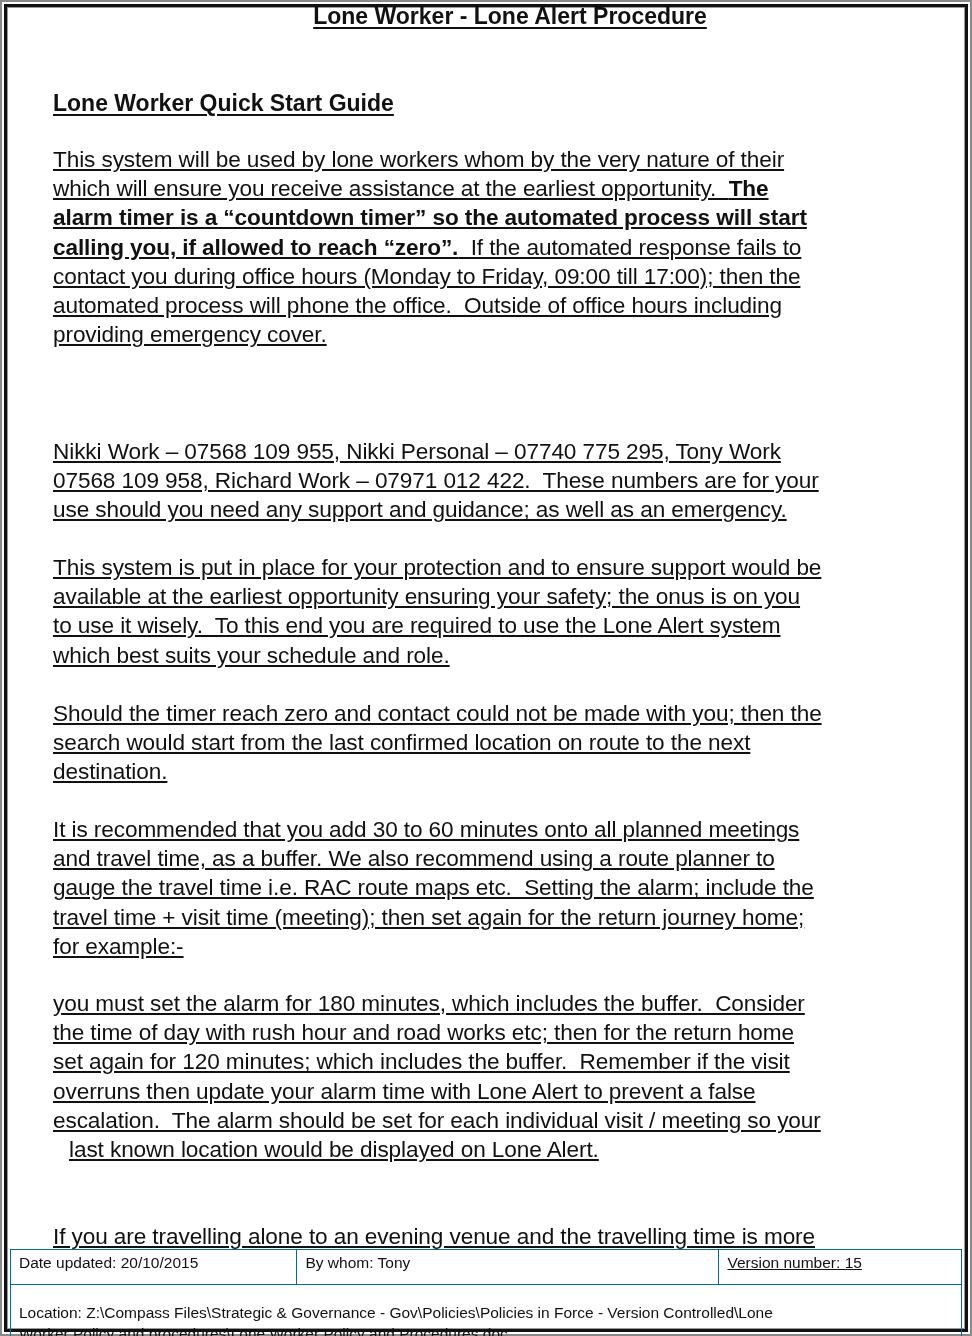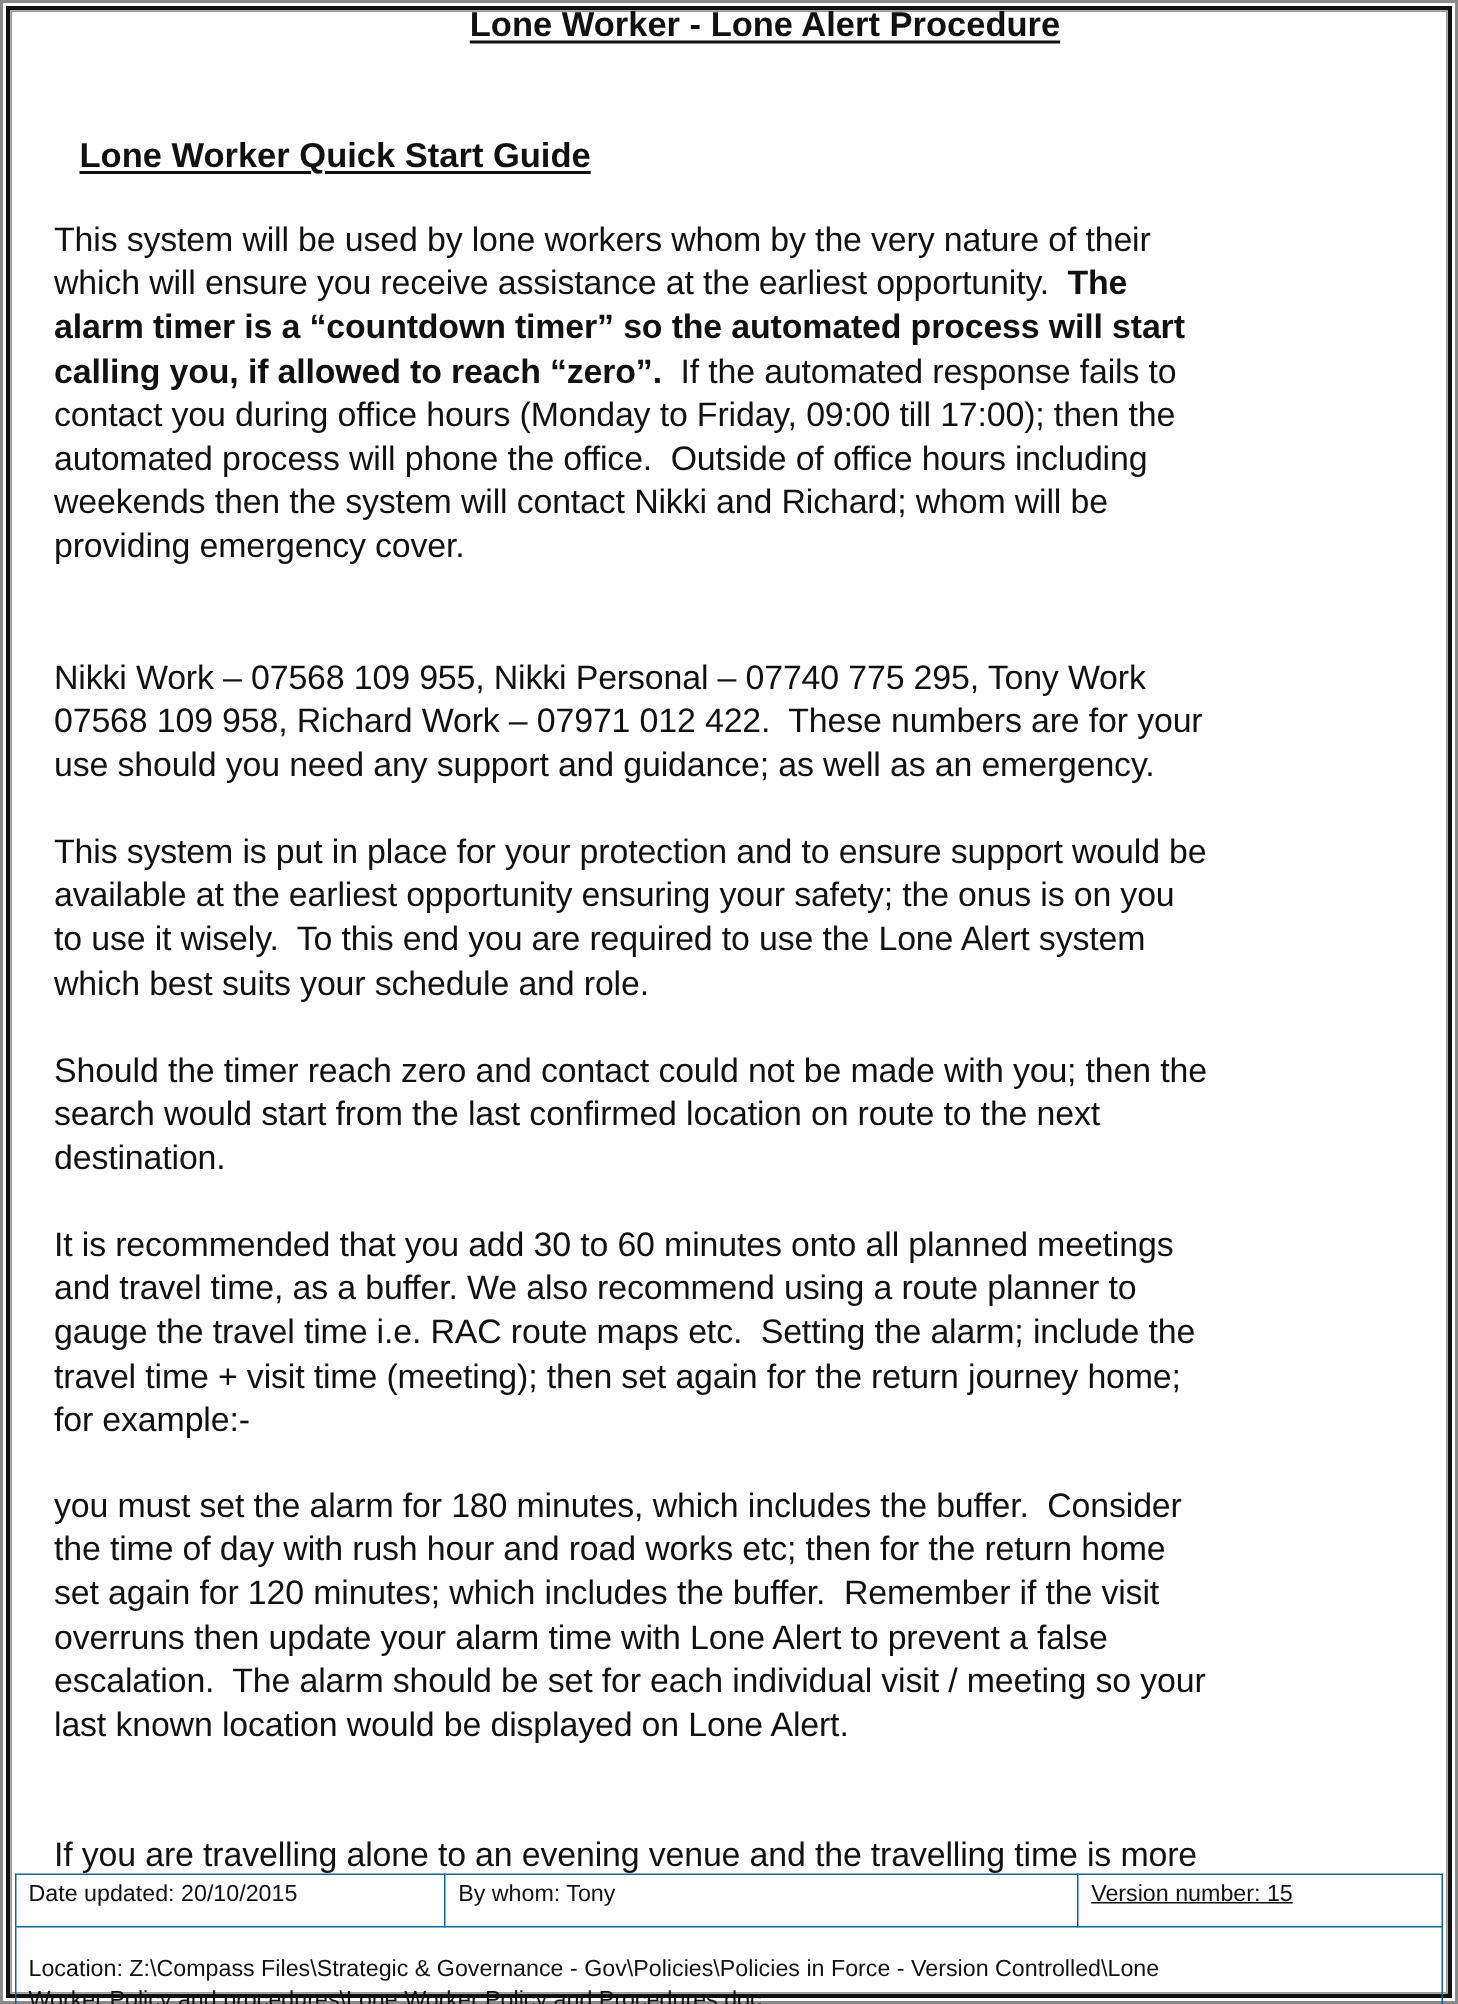--- a/index.html
+++ b/index.html
@@ -56,25 +56,26 @@
       left: 53px; top: 89px;
       font-size: 23px;
       font-weight: bold;
       text-decoration: underline;
       text-decoration-thickness: 2px;
       text-underline-offset: 3px;
       line-height: 29px;
     }
     .para {
       position: absolute;
-      left: 36px;
+      left: 53px;
       width: 880px;
       font-size: 22.6px;
       line-height: 29.2px;
       letter-spacing: -0.1px;
+      text-decoration: underline;
     }
     .para b { font-weight: bold; }
     .para .ln { display: block; white-space: nowrap; }
 
     .footer-table {
       position: absolute;
       left: 10px; top: 1249px;
       width: 952px;
       border-collapse: collapse;
       font-family: "Liberation Sans", sans-serif;
@@ -105,21 +106,20 @@
   <div class="title">Lone Worker - Lone Alert Procedure</div>
   <div class="subtitle">Lone Worker Quick Start Guide</div>
 
   <div class="para" style="top:145px;">
       <span class="ln"><span style="white-space: pre;">This system will be used by lone workers whom by the very nature of their</span></span>
       <span class="ln"><span style="white-space: pre;">which will ensure you receive assistance at the earliest opportunity.  </span><b style="white-space: pre;">The</b></span>
       <span class="ln"><b style="white-space: pre;">alarm timer is a “countdown timer” so the automated process will start</b></span>
       <span class="ln"><b style="white-space: pre;">calling you, if allowed to reach “zero”.</b><span style="white-space: pre;">  If the automated response fails to</span></span>
       <span class="ln"><span style="white-space: pre;">contact you during office hours (Monday to Friday, 09:00 till 17:00); then the</span></span>
       <span class="ln"><span style="white-space: pre;">automated process will phone the office.  Outside of office hours including</span></span>
-      <span class="ln"><span style="white-space: pre;">weekends then the system will contact Nikki and Richard; whom will be</span></span>
       <span class="ln"><span style="white-space: pre;">providing emergency cover.</span></span>
     </div>
   <div class="para" style="top:437px;">
       <span class="ln"><span style="white-space: pre;">Nikki Work – 07568 109 955, Nikki Personal – 07740 775 295, Tony Work</span></span>
       <span class="ln"><span style="white-space: pre;">07568 109 958, Richard Work – 07971 012 422.  These numbers are for your</span></span>
       <span class="ln"><span style="white-space: pre;">use should you need any support and guidance; as well as an emergency.</span></span>
     </div>
   <div class="para" style="top:553px;">
       <span class="ln"><span style="white-space: pre;">This system is put in place for your protection and to ensure support would be</span></span>
       <span class="ln"><span style="white-space: pre;">available at the earliest opportunity ensuring your safety; the onus is on you</span></span>
@@ -137,21 +137,21 @@
       <span class="ln"><span style="white-space: pre;">gauge the travel time i.e. RAC route maps etc.  Setting the alarm; include the</span></span>
       <span class="ln"><span style="white-space: pre;">travel time + visit time (meeting); then set again for the return journey home;</span></span>
       <span class="ln"><span style="white-space: pre;">for example:-</span></span>
     </div>
   <div class="para" style="top:989px;">
       <span class="ln"><span style="white-space: pre;">you must set the alarm for 180 minutes, which includes the buffer.  Consider</span></span>
       <span class="ln"><span style="white-space: pre;">the time of day with rush hour and road works etc; then for the return home</span></span>
       <span class="ln"><span style="white-space: pre;">set again for 120 minutes; which includes the buffer.  Remember if the visit</span></span>
       <span class="ln"><span style="white-space: pre;">overruns then update your alarm time with Lone Alert to prevent a false</span></span>
       <span class="ln"><span style="white-space: pre;">escalation.  The alarm should be set for each individual visit / meeting so your</span></span>
-      <span class="ln"><span style="white-space: pre;">last known location would be displayed on Lone Alert.</span></span>
+      <span class="ln"><span style="white-space: pre; margin-left: 16px;">last known location would be displayed on Lone Alert.</span></span>
     </div>
   <div class="para" style="top:1222px;">
       <span class="ln"><span style="white-space: pre;">If you are travelling alone to an evening venue and the travelling time is more</span></span>
     </div>
 
   <table class="footer-table">
     <tbody>
         <tr class="r1">
       <td class="c1">Date updated: 20/10/2015</td>
       <td class="c2">By whom: Tony</td>

